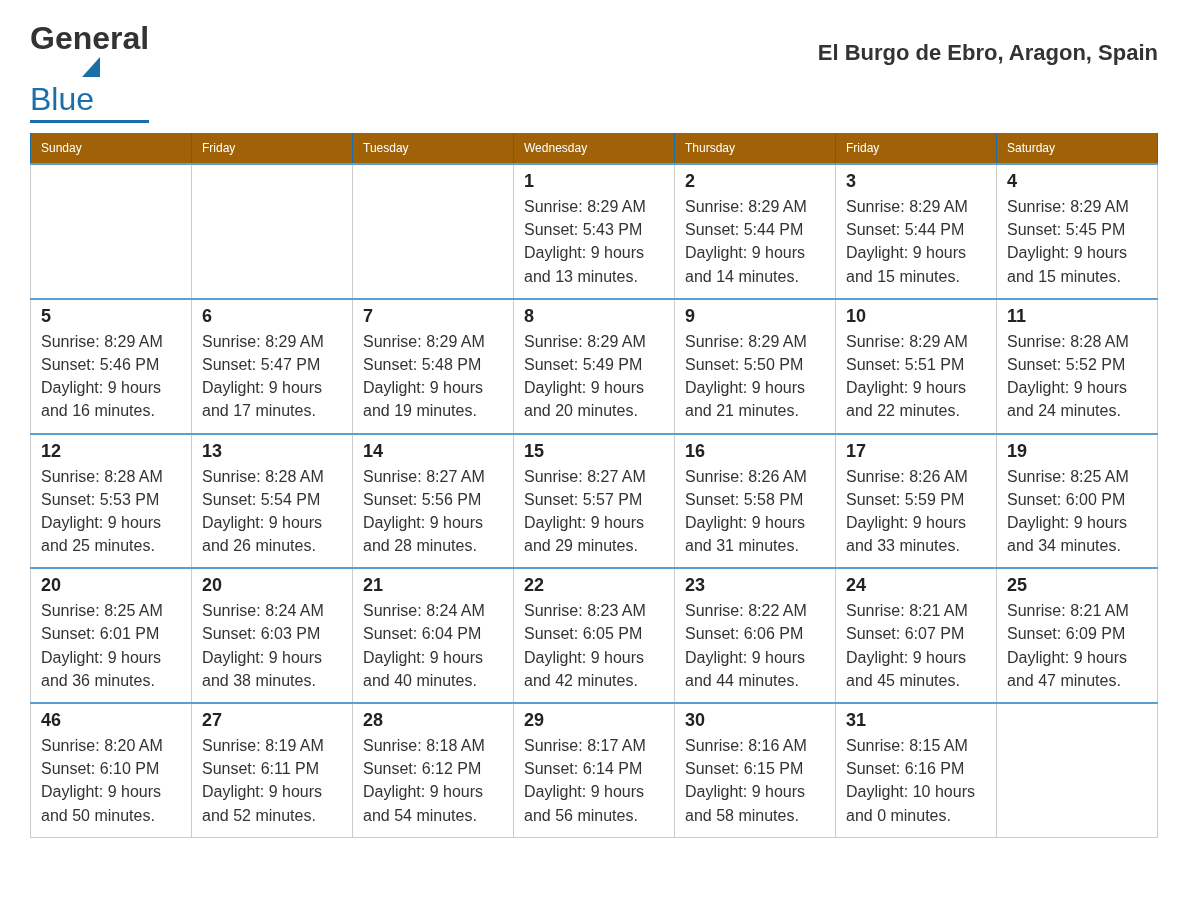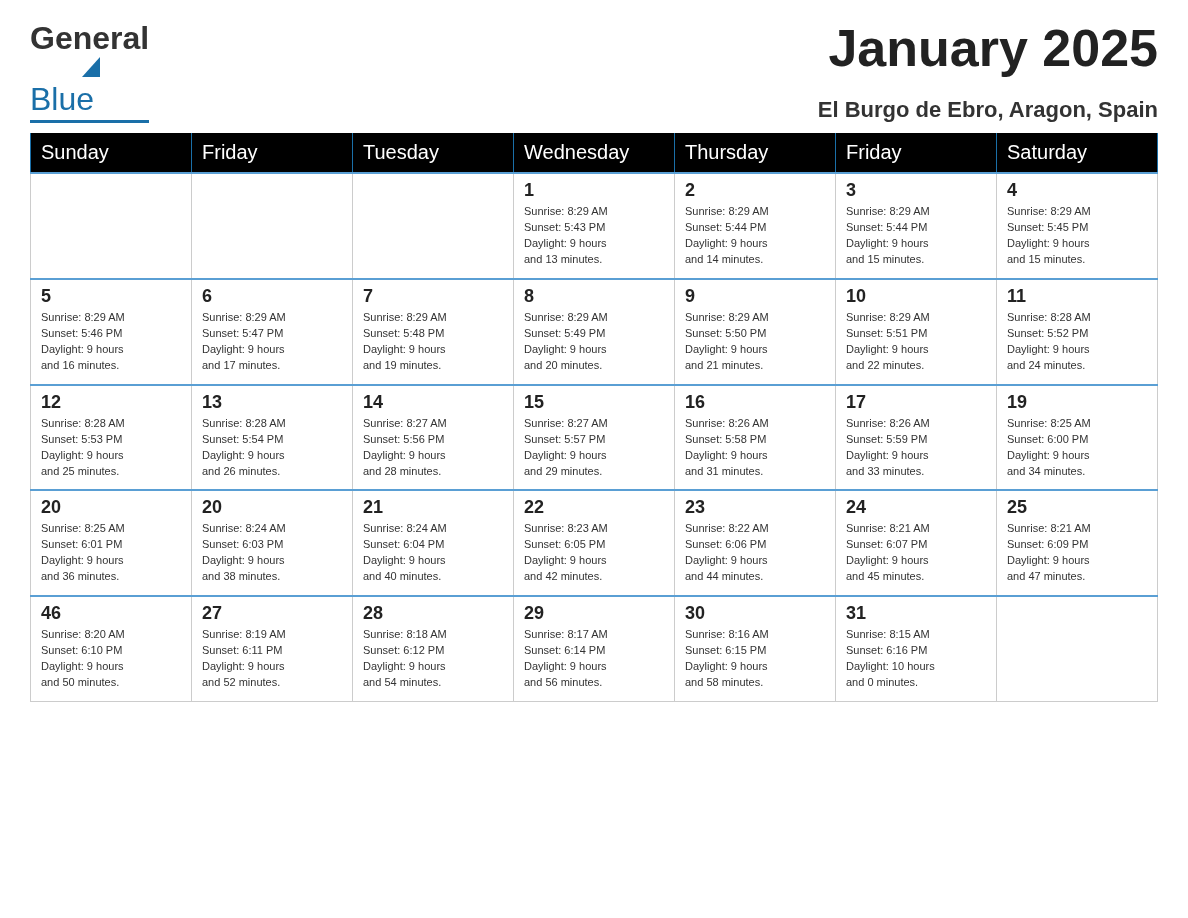--- a/index.html
+++ b/index.html
@@ -35,24 +35,24 @@
       font-weight: bold;
       color: #333;
       margin-top: 20px;
     }
     .calendar {
       width: 100%;
       border-collapse: collapse;
       margin-top: 10px;
     }
     .calendar th {
-      background: #000000;
+      background: #a16207;
       color: #fff;
       padding: 8px 10px;
-      font-size: 20px;
+      font-size: 12px;
       font-weight: normal;
       text-align: left;
       border: 1px solid #1a6fa8;
     }
     .calendar td {
       vertical-align: top;
       padding: 6px 10px 10px 10px;
       border: 1px solid #ccc;
       width: 14.28%;
       min-height: 100px;
@@ -60,21 +60,21 @@
       color: #333;
     }
     .day-number {
       font-size: 18px;
       font-weight: bold;
       color: #222;
       display: block;
       margin-bottom: 3px;
     }
     .day-info {
-      font-size: 11px;
+      font-size: 16px;
       color: #333;
       line-height: 1.45;
     }
     .empty-cell {
       background: #fff;
     }
     .calendar tr td {
       border-top: 2px solid #5a9fd4;
     }
     .calendar thead tr th {
@@ -93,21 +93,20 @@
           <polygon points="0,20 18,20 18,0" fill="#1a6fa8"></polygon>
         </svg>
       </span>
     </div>
     <div style="display:flex; align-items:center; margin-top:-4px;">
       <span style="font-size:32px; font-weight:normal; color:#1a6fa8;">Blue</span>
     </div>
     <div style="height:3px; background:#1a6fa8; width:100%; margin-top:2px;"></div>
   </div>
   <div class="title-section">
-    <h1>January 2025</h1>
     <h2>El Burgo de Ebro, Aragon, Spain</h2>
   </div>
 </div>
 
 <table class="calendar">
   <thead>
     <tr>
     <th>Sunday</th>
         <th>Friday</th>
         <th>Tuesday</th>

